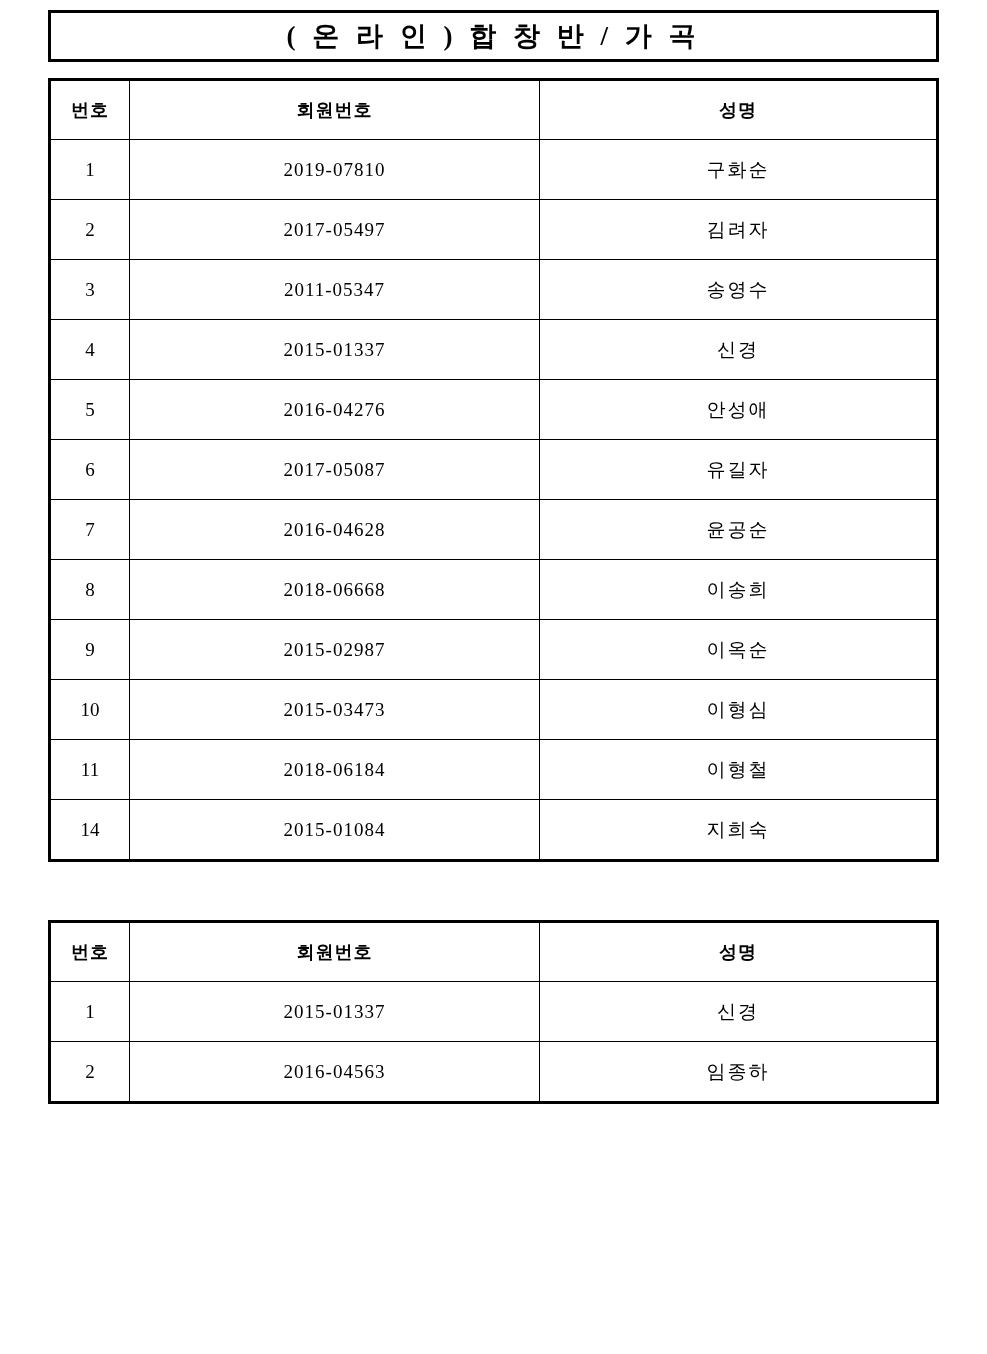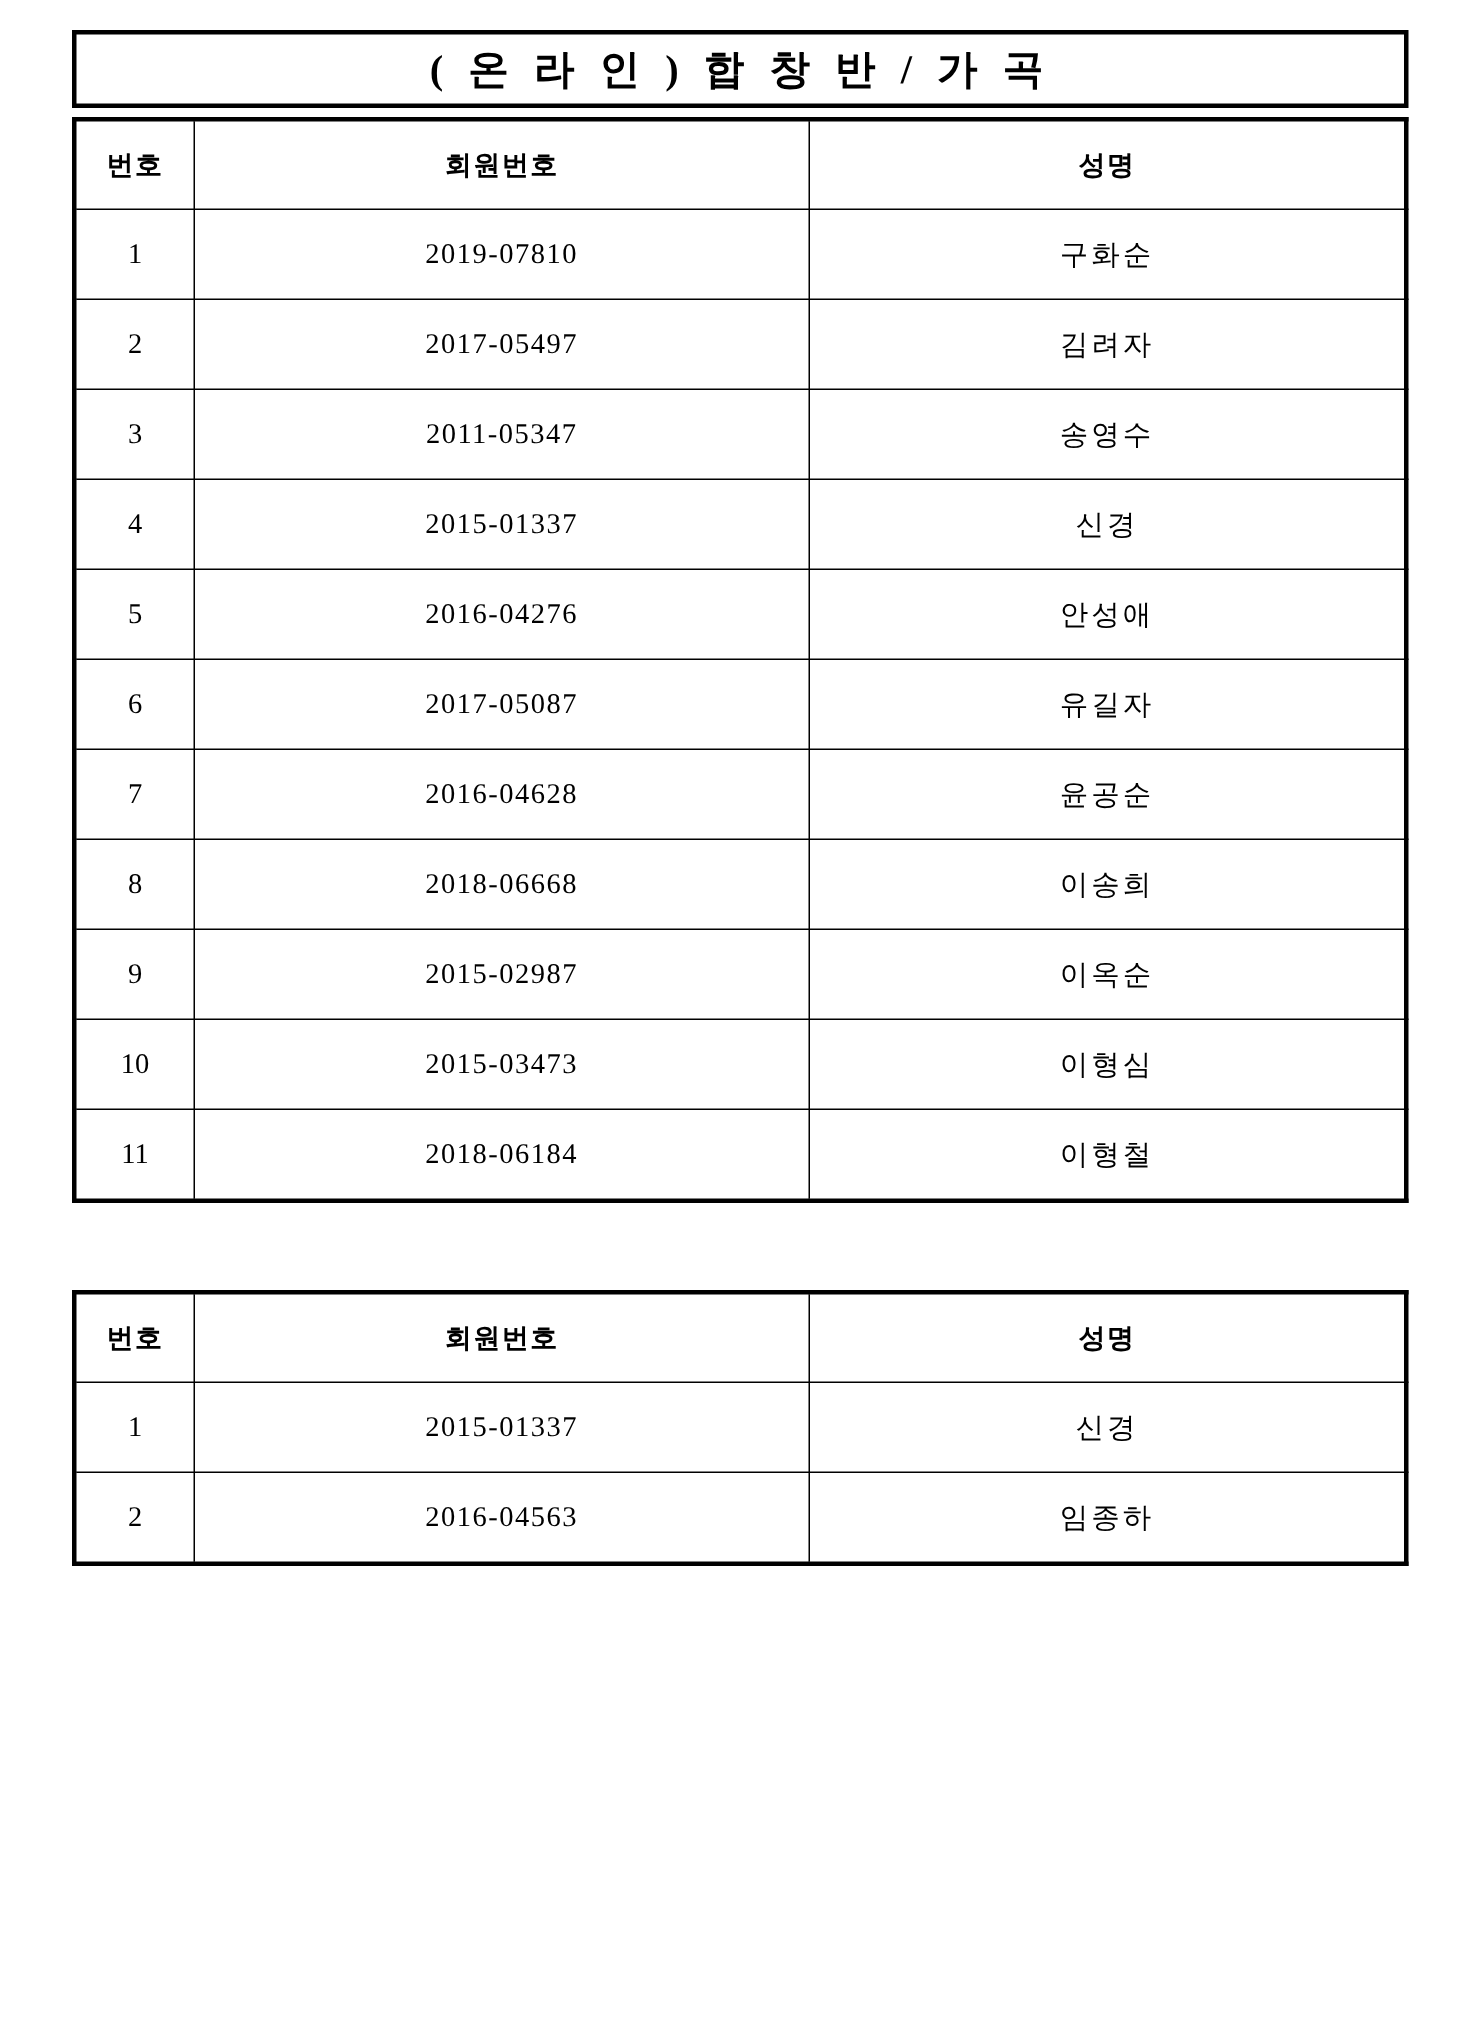--- a/index.html
+++ b/index.html
@@ -10,21 +10,21 @@
   body {
     width: 987px;
     min-height: 1354px;
     font-family: "Liberation Serif", serif;
     color: #000000;
   }
   .page {
     width: 987px;
     min-height: 1354px;
     box-sizing: border-box;
-    padding: 20px 48px 0 48px;
+    padding: 10px 48px 0 48px;
     background: #ffffff;
   }
   .section {
     margin-bottom: 0;
   }
   .section + .section {
     margin-top: 58px;
   }
   .title-box {
     border: 3px solid #000000;
@@ -37,21 +37,21 @@
   .title-text {
     font-size: 27px;
     font-weight: bold;
     letter-spacing: 5px;
     font-family: "Liberation Serif", serif;
     line-height: 1;
   }
   table.roster {
     border-collapse: collapse;
     width: 100%;
-    margin-top: 6px;
+    margin-top: 16px;
     table-layout: fixed;
   }
   table.roster td,
   table.roster th {
     border: 1px solid #000000;
     text-align: center;
     vertical-align: middle;
     font-weight: normal;
     padding: 0;
     height: 59px;
@@ -145,20 +145,25 @@
         <tr>
           <td class="cell-no">10</td>
           <td class="cell-id">2015-03473</td>
           <td class="cell-name">이형심</td>
         </tr>
         <tr>
           <td class="cell-no">11</td>
           <td class="cell-id">2018-06184</td>
           <td class="cell-name">이형철</td>
         </tr>
+        <tr>
+          <td class="cell-no">14</td>
+          <td class="cell-id">2015-01084</td>
+          <td class="cell-name">지희숙</td>
+        </tr>
       </tbody>
     </table>
   </div>
 
   <div class="section">
     <table class="roster">
       <colgroup>
         <col class="col-no">
         <col class="col-id">
         <col class="col-name">

